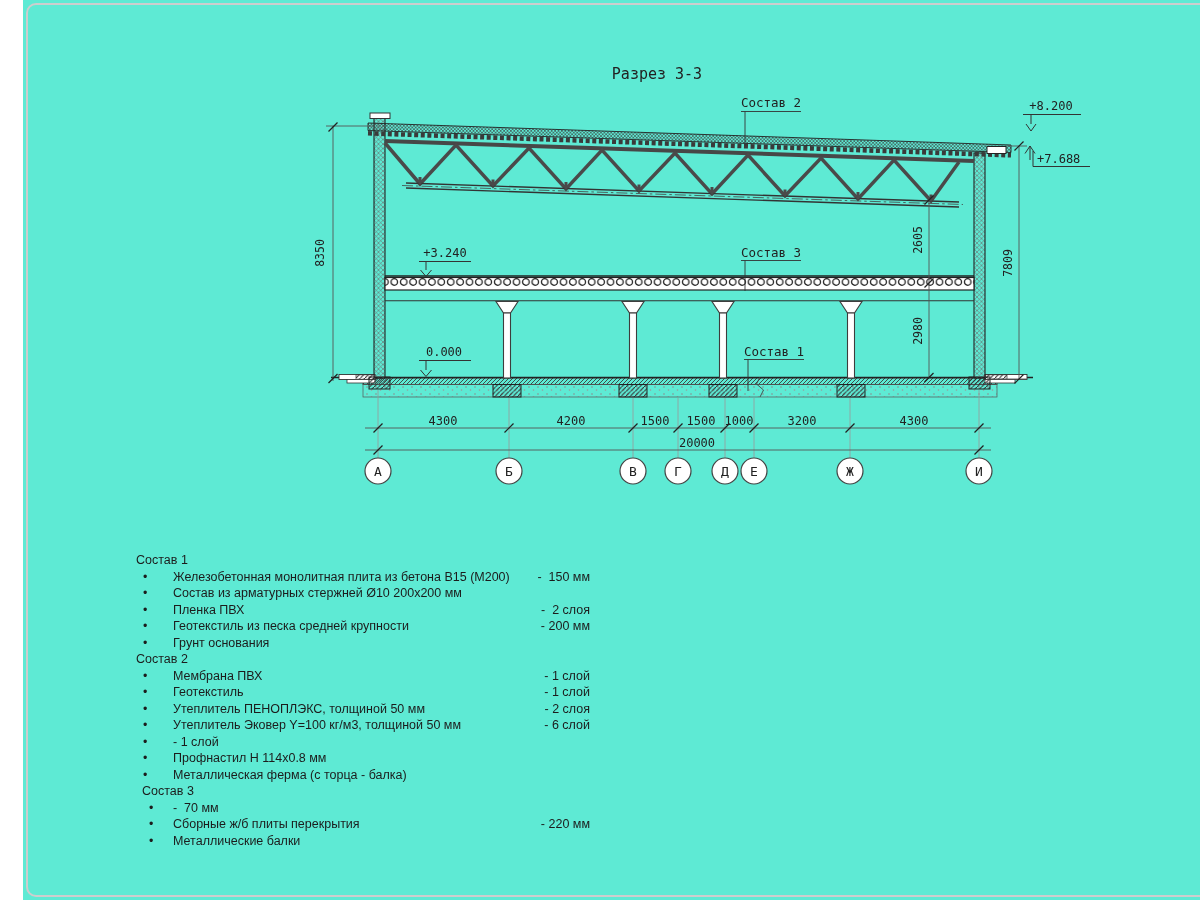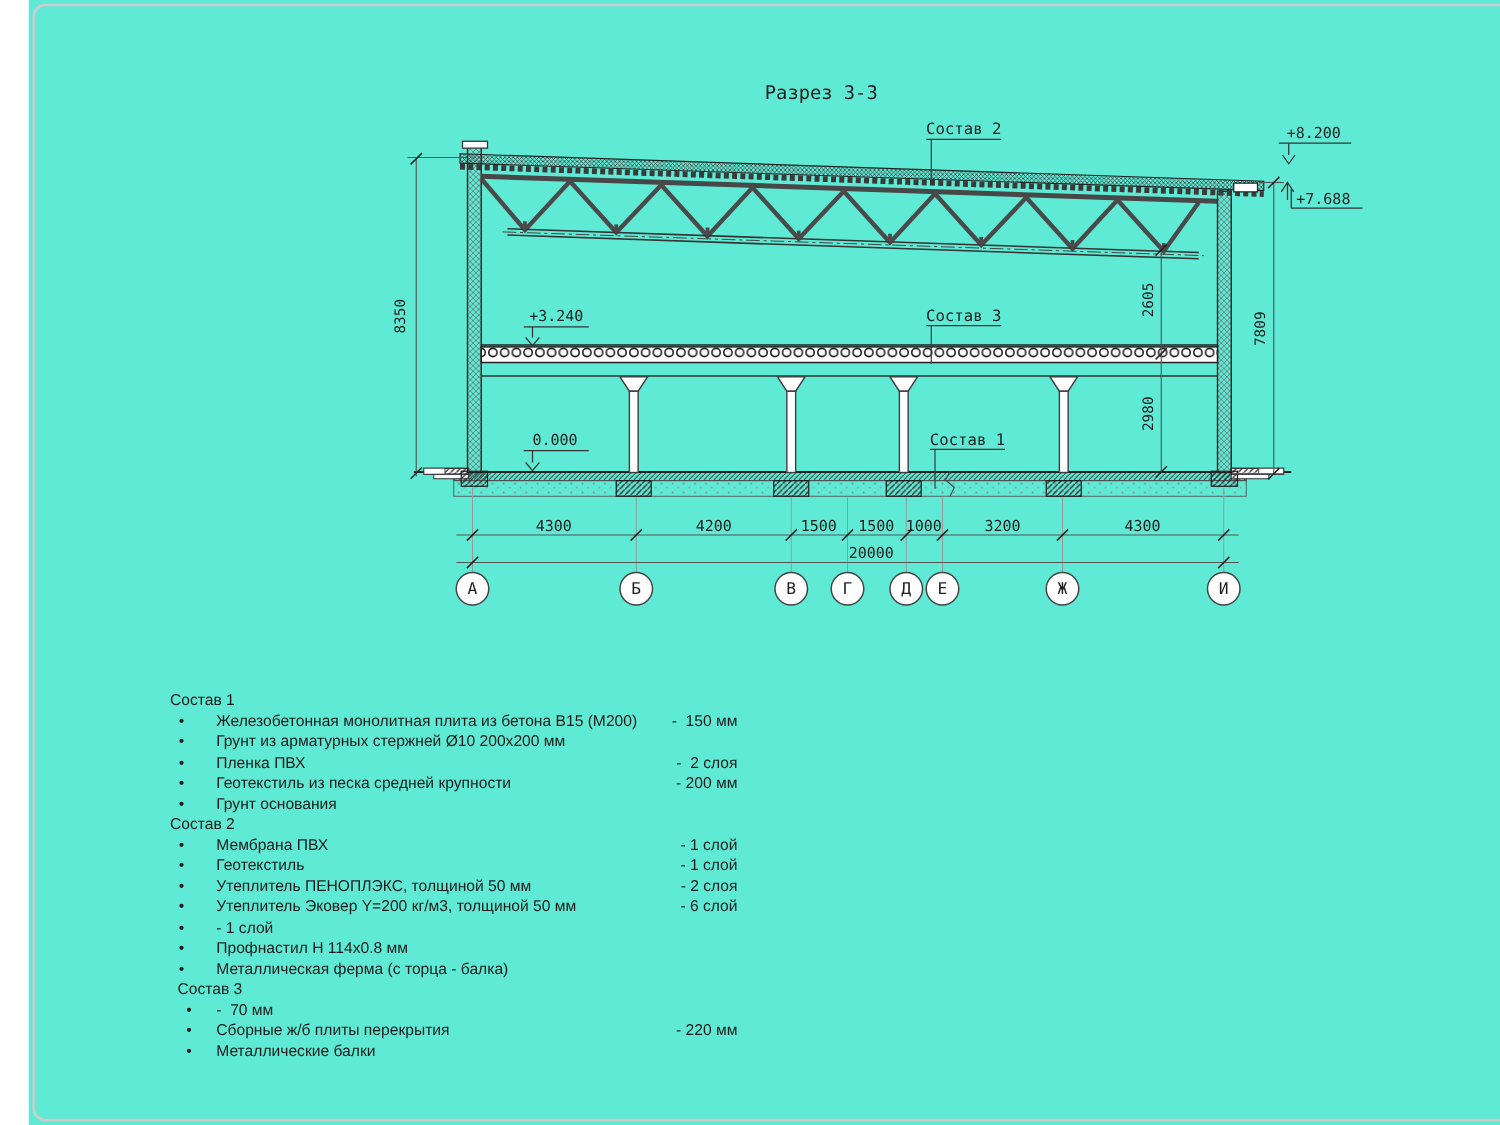--- a/index.html
+++ b/index.html
@@ -249,21 +249,21 @@
   </svg>
 
   
   <div class="notes">
     <div class="note-header">Состав 1</div>
     <div class="note-row">
       <span class="nname">Железобетонная монолитная плита из бетона В15 (М200)</span>
       <span class="nspec">-  150 мм</span>
     </div>
     <div class="note-row">
-      <span class="nname">Грунт из арматурных стержней Ø10 200x200 мм</span>
+      <span class="nname">Состав из арматурных стержней Ø10 200x200 мм</span>
       <span class="nspec"></span>
     </div>
     <div class="note-row">
       <span class="nname">Пленка ПВХ</span>
       <span class="nspec">-  2 слоя</span>
     </div>
     <div class="note-row">
       <span class="nname">Геотекстиль из песка средней крупности</span>
       <span class="nspec">- 200 мм</span>
     </div>
@@ -279,21 +279,21 @@
     </div>
     <div class="note-row">
       <span class="nname">Геотекстиль</span>
       <span class="nspec">- 1 слой</span>
     </div>
     <div class="note-row">
       <span class="nname">Утеплитель ПЕНОПЛЭКС, толщиной 50 мм</span>
       <span class="nspec">- 2 слоя</span>
     </div>
     <div class="note-row">
-      <span class="nname">Утеплитель Эковер Y=200 кг/м3, толщиной 50 мм</span>
+      <span class="nname">Утеплитель Эковер Y=100 кг/м3, толщиной 50 мм</span>
       <span class="nspec">- 6 слой</span>
     </div>
     <div class="note-row">
       <span class="nspec">- 1 слой</span>
     </div>
     <div class="note-row">
       <span class="nname">Профнастил Н 114x0.8 мм</span>
       <span class="nspec"></span>
     </div>
     <div class="note-row">

